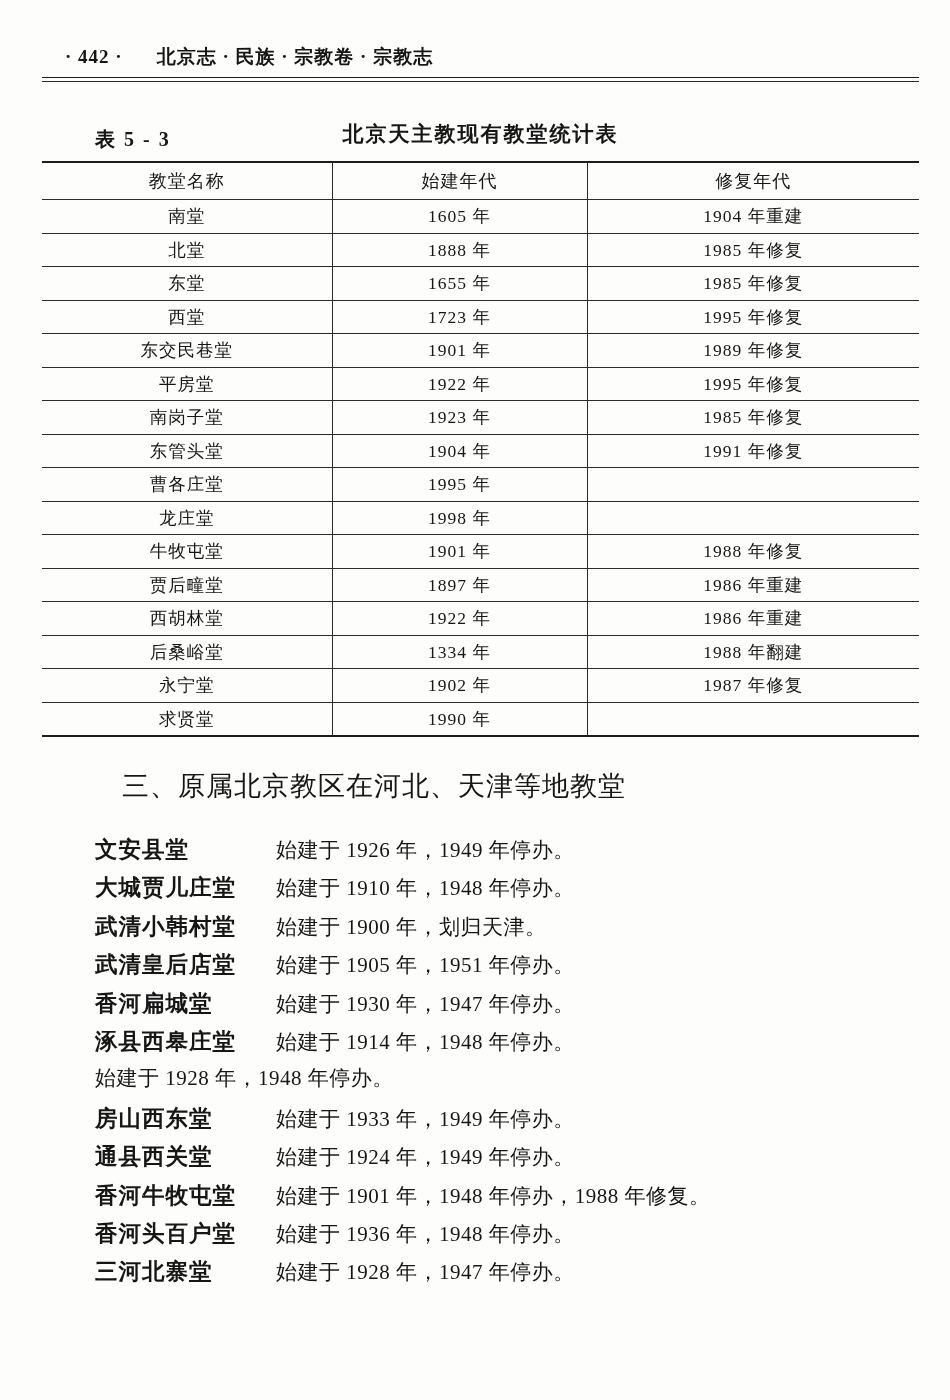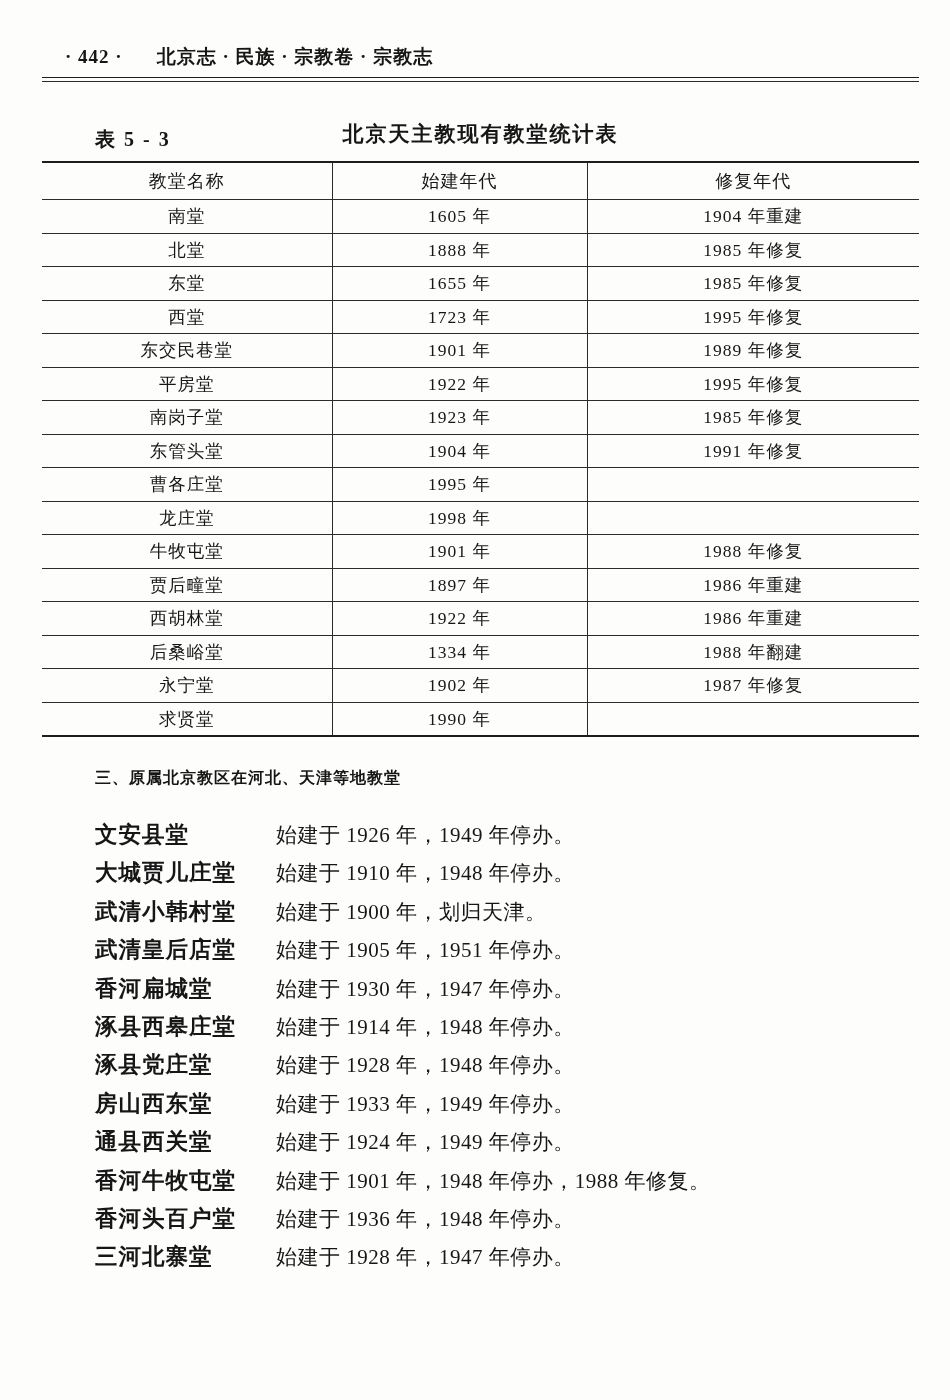--- a/index.html
+++ b/index.html
@@ -76,23 +76,23 @@
     padding:0 4px;
     letter-spacing:1px;
   }
   table.church-table th{height:36px;font-size:18px;}
   table.church-table th+th, table.church-table td+td{
     border-left:1.5px solid #2b2b2b;
     margin-left:44px;
   }
   
   .section-heading{
-    margin:31px 0 0 53px;
-    font-size:16px;
-    font-weight:bold;
+    margin:31px 0 0 80px;
+    font-size:27px;
+    font-weight:normal;
     letter-spacing:1px;
   }
   .church-list{
     margin:30px 0 0 53px;
   }
   .church-entry{
     display:flex;
     align-items:baseline;
     height:38.4px;
     white-space:nowrap;
@@ -243,21 +243,20 @@
       </div>
       <div class="church-entry">
         <span class="entry-name">香河扁城堂</span>
         <span class="entry-desc">始建于 1930 年，1947 年停办。</span>
       </div>
       <div class="church-entry">
         <span class="entry-name">涿县西皋庄堂</span>
         <span class="entry-desc">始建于 1914 年，1948 年停办。</span>
       </div>
       <div class="church-entry">
-        <span class="entry-name">涿县党庄堂</span>
         <span class="entry-desc">始建于 1928 年，1948 年停办。</span>
       </div>
       <div class="church-entry">
         <span class="entry-name">房山西东堂</span>
         <span class="entry-desc">始建于 1933 年，1949 年停办。</span>
       </div>
       <div class="church-entry">
         <span class="entry-name">通县西关堂</span>
         <span class="entry-desc">始建于 1924 年，1949 年停办。</span>
       </div>

